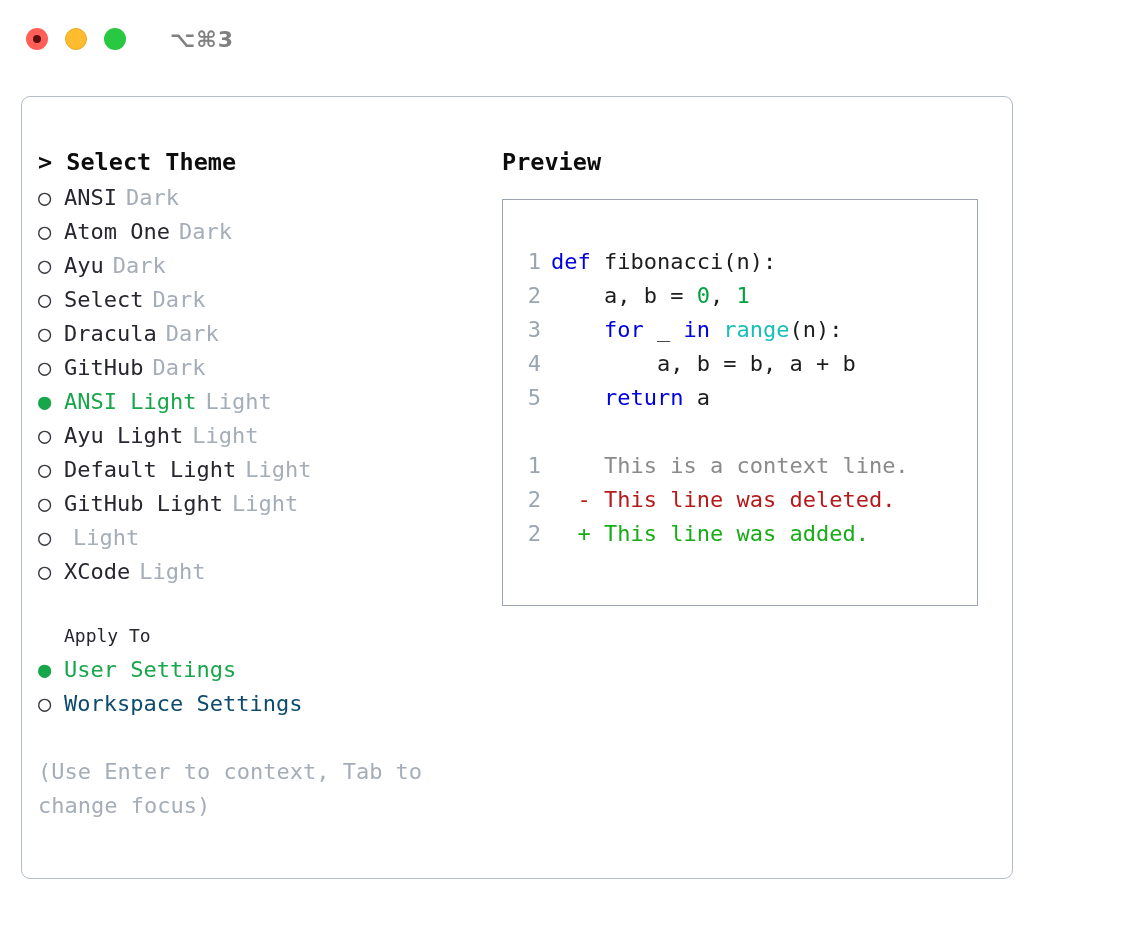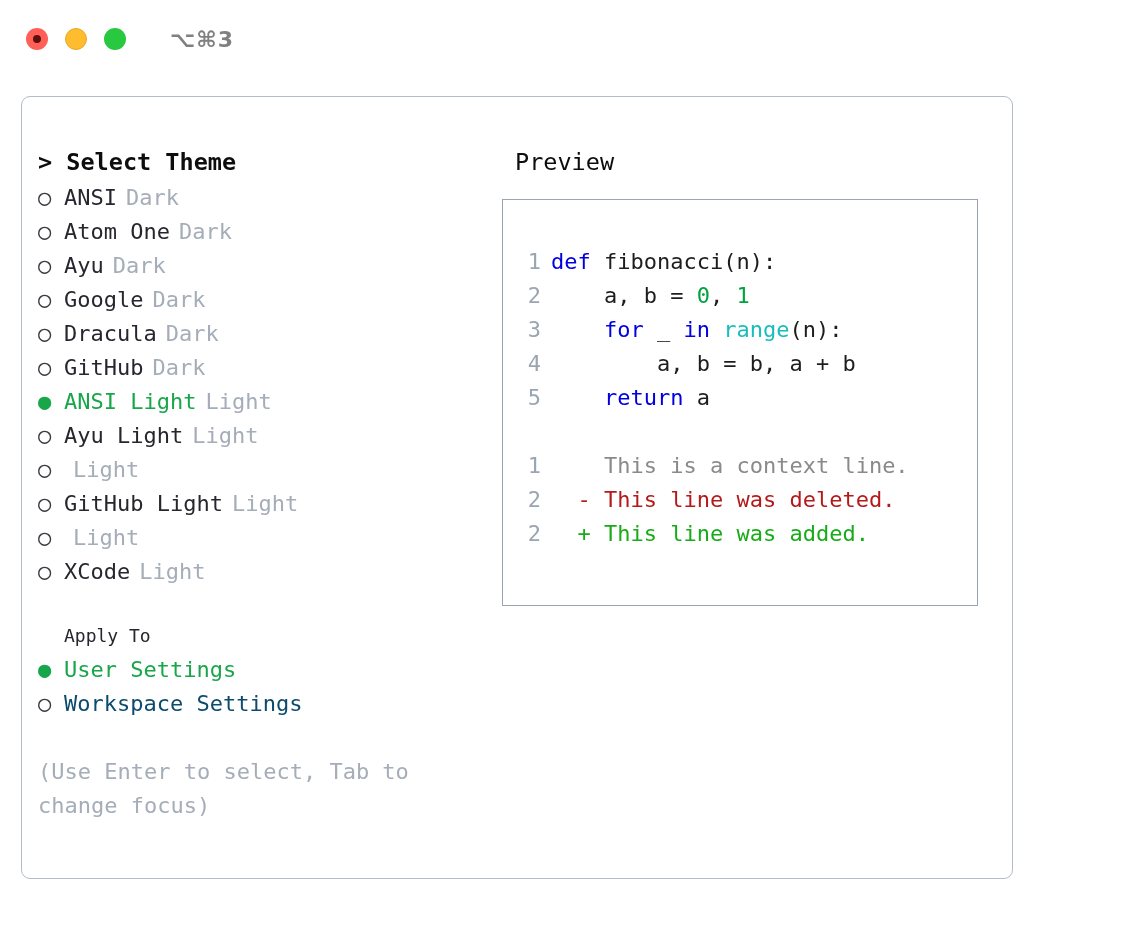--- a/index.html
+++ b/index.html
@@ -149,24 +149,23 @@
 
   
   .right-col {
     position: absolute;
     left: 480px;
     top: 48px;
     width: 490px;
   }
   .preview-title {
     font-size: 23.5px;
-    font-weight: 400;
+    font-weight: 700;
     color: #0d0d0d;
     line-height: 34px;
-    margin-left: 13px;
   }
 
   .preview-box {
     margin-top: 20px;
     width: 476px;
     height: 407px;
     border: 1.6px solid #9aa5b1;
     box-sizing: border-box;
     background: #ffffff;
     position: relative;
@@ -220,40 +219,40 @@
   <div class="container">
     <div class="cols">
 
       <div class="left-col">
         <div class="panel-title">&gt; Select Theme</div>
 
         <div class="theme-list" id="theme-list">
             <div class="theme-row"><span class="bullet">○</span><span class="theme-name">ANSI</span><span class="theme-kind">Dark</span></div>
             <div class="theme-row"><span class="bullet">○</span><span class="theme-name">Atom One</span><span class="theme-kind">Dark</span></div>
             <div class="theme-row"><span class="bullet">○</span><span class="theme-name">Ayu</span><span class="theme-kind">Dark</span></div>
-            <div class="theme-row"><span class="bullet">○</span><span class="theme-name">Google</span><span class="theme-kind">Dark</span></div>
+            <div class="theme-row"><span class="bullet">○</span><span class="theme-name">Select</span><span class="theme-kind">Dark</span></div>
             <div class="theme-row"><span class="bullet">○</span><span class="theme-name">Dracula</span><span class="theme-kind">Dark</span></div>
             <div class="theme-row"><span class="bullet">○</span><span class="theme-name">GitHub</span><span class="theme-kind">Dark</span></div>
             <div class="theme-row selected"><span class="bullet">●</span><span class="theme-name">ANSI Light</span><span class="theme-kind">Light</span></div>
             <div class="theme-row"><span class="bullet">○</span><span class="theme-name">Ayu Light</span><span class="theme-kind">Light</span></div>
-            <div class="theme-row"><span class="bullet">○</span><span class="theme-kind">Light</span></div>
+            <div class="theme-row"><span class="bullet">○</span><span class="theme-name">Default Light</span><span class="theme-kind">Light</span></div>
             <div class="theme-row"><span class="bullet">○</span><span class="theme-name">GitHub Light</span><span class="theme-kind">Light</span></div>
             <div class="theme-row"><span class="bullet">○</span><span class="theme-kind">Light</span></div>
             <div class="theme-row"><span class="bullet">○</span><span class="theme-name">XCode</span><span class="theme-kind">Light</span></div>
           </div>
 
         <div class="section-gap"></div>
 
         <div class="apply-title">Apply To</div>
         <div id="apply-list">
             <div class="apply-row selected"><span class="bullet">●</span><span class="label">User Settings</span></div>
             <div class="apply-row"><span class="bullet">○</span><span class="label">Workspace Settings</span></div>
           </div>
 
-        <div class="hint">(Use Enter to select, Tab to change focus)</div>
+        <div class="hint">(Use Enter to context, Tab to change focus)</div>
       </div>
 
       <div class="right-col">
         <div class="preview-title">Preview</div>
         <div class="preview-box">
           <div class="code" id="code-block"><div class="code-line"><span class="lineno">1</span><span class="code-text"><span class="tok-kw">def</span><span class="tok-pl"> fibonacci(n):</span></span></div><div class="code-line"><span class="lineno">2</span><span class="code-text"><span class="tok-pl">    a, b = </span><span class="tok-num">0</span><span class="tok-pl">, </span><span class="tok-num">1</span></span></div><div class="code-line"><span class="lineno">3</span><span class="code-text"><span class="tok-pl">    </span><span class="tok-kw">for</span><span class="tok-pl"> _ </span><span class="tok-kw">in</span><span class="tok-pl"> </span><span class="tok-bi">range</span><span class="tok-pl">(n):</span></span></div><div class="code-line"><span class="lineno">4</span><span class="code-text"><span class="tok-pl">        a, b = b, a + b</span></span></div><div class="code-line"><span class="lineno">5</span><span class="code-text"><span class="tok-pl">    </span><span class="tok-kw">return</span><span class="tok-pl"> a</span></span></div><div class="blank-line"></div><div class="code-line"><span class="lineno">1</span><span class="code-text diff-ctx">    This is a context line.</span></div><div class="code-line"><span class="lineno">2</span><span class="code-text diff-del">  - This line was deleted.</span></div><div class="code-line"><span class="lineno">2</span><span class="code-text diff-add">  + This line was added.</span></div></div>
         </div>
       </div>
 
     </div>

